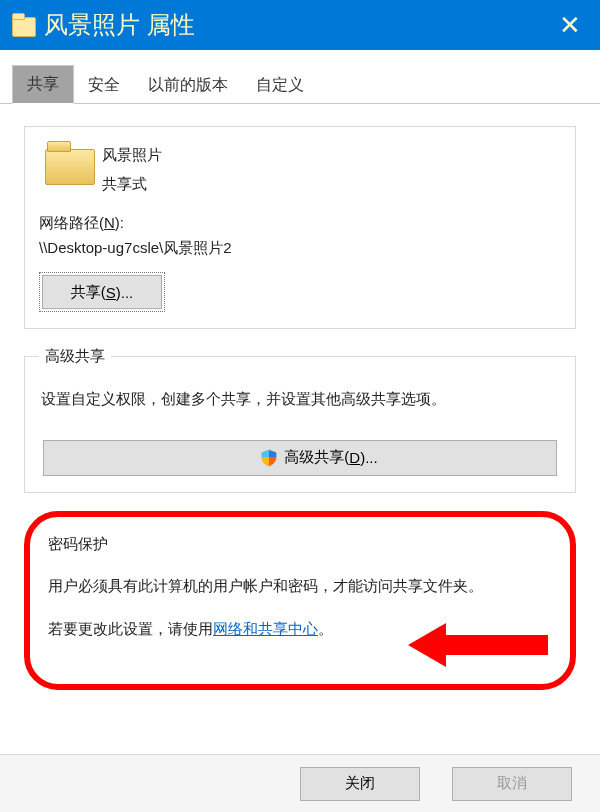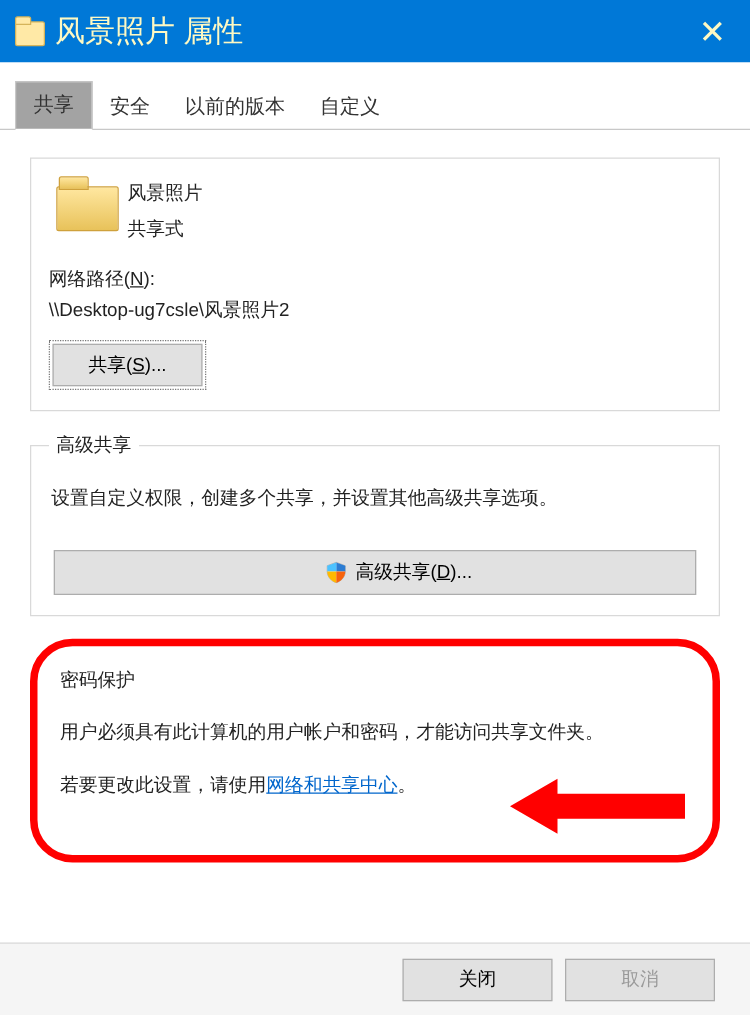--- a/index.html
+++ b/index.html
@@ -89,21 +89,21 @@
   .pw-title { margin-bottom:18px; }
   .pw-text { line-height:1.8; margin-bottom:16px; }
   .linklike { color:#0066cc; text-decoration:underline; cursor:pointer; }
 
   .red-arrow { position:absolute; right:22px; top:98px; pointer-events:none; }
 
   .footer {
     position:absolute; left:0; bottom:0; width:600px;
     border-top:1px solid #d9d9d9; background:#f5f5f5;
     height:58px; display:flex; align-items:center; justify-content:flex-end;
-    padding-right:28px; gap:10px;
+    padding-right:28px; gap:32px;
   }
   .footer .win-button.disabled { color:#9a9a9a; }
 </style>
 </head>
 <body>
 
 <div class="titlebar">
   <span class="icon"></span>
   <span>风景照片 属性</span>
   <div class="close">✕</div>

